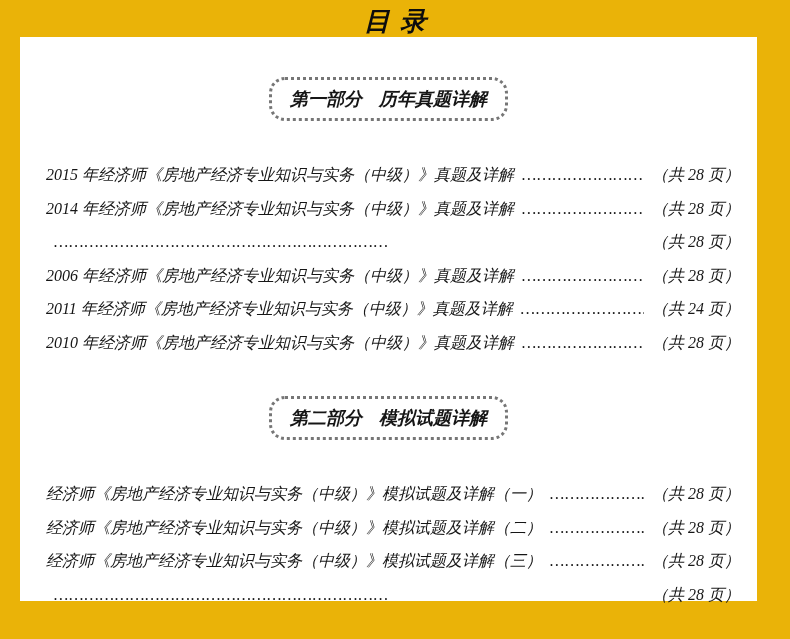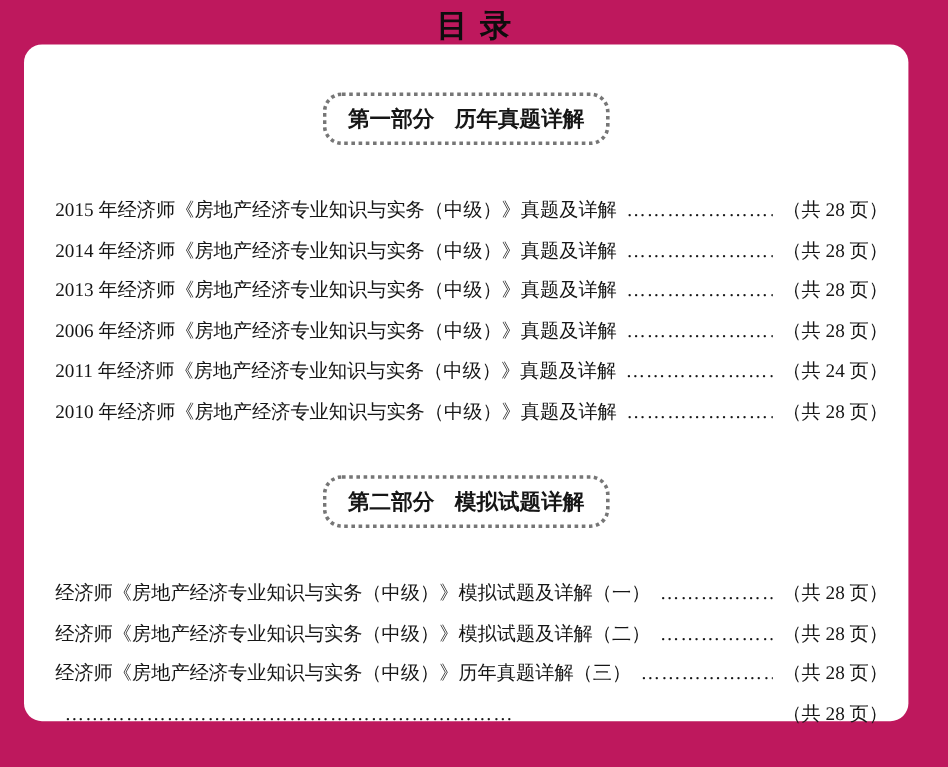--- a/index.html
+++ b/index.html
@@ -25,21 +25,20 @@
     padding-left: 10px; 
     line-height: 37px;
     transform: translateY(3px);
   }
   .paper {
     position: absolute;
     left: 20px; top: 37px;
     width: 737px; height: 564px;
     background: #ffffff;
     box-sizing: border-box;
-    border-radius: 15px;
   }
   .header-box {
     width: max-content;
     margin: 0 auto;
     padding: 7px 18px;
     border: 3px dotted #767676;
     border-radius: 16px;
     font-size: 18px;
     font-weight: bold;
     color: #161616;
@@ -66,21 +65,21 @@
     overflow: hidden;
     margin: 0 8px;
     letter-spacing: 1px;
     color: #161616;
   }
   .entry-pages { flex: 0 0 auto; }
 </style>
 </head>
 <body>
 
-<div class="cover" style="background: #be185d;">
+<div class="cover" style="background: #eab308; font-style: italic;">
 
   <div class="top-band">
     <div class="page-title">目录</div>
   </div>
 
   <div class="paper" style="background: rgb(255, 255, 255);">
 
     <div class="header-box header-box-1">
       <span class="part-label">第一部分</span><span class="part-title">历年真题详解</span>
     </div>
@@ -92,21 +91,20 @@
     <span class="entry-pages">（共 28 页）</span>
   </div>
 
   <div class="entry-row">
     <span class="entry-label">2014 年经济师《房地产经济专业知识与实务（中级）》真题及详解</span>
     <span class="entry-leader">…………………………………………………………</span>
     <span class="entry-pages">（共 28 页）</span>
   </div>
 
   <div class="entry-row">
-    <span class="entry-label">2013 年经济师《房地产经济专业知识与实务（中级）》真题及详解</span>
     <span class="entry-leader">…………………………………………………………</span>
     <span class="entry-pages">（共 28 页）</span>
   </div>
 
   <div class="entry-row">
     <span class="entry-label">2006 年经济师《房地产经济专业知识与实务（中级）》真题及详解</span>
     <span class="entry-leader">…………………………………………………………</span>
     <span class="entry-pages">（共 28 页）</span>
   </div>
 
@@ -134,21 +132,21 @@
     <span class="entry-pages">（共 28 页）</span>
   </div>
 
   <div class="entry-row">
     <span class="entry-label">经济师《房地产经济专业知识与实务（中级）》模拟试题及详解（二）</span>
     <span class="entry-leader">…………………………………………………………</span>
     <span class="entry-pages">（共 28 页）</span>
   </div>
 
   <div class="entry-row">
-    <span class="entry-label">经济师《房地产经济专业知识与实务（中级）》历年真题详解（三）</span>
+    <span class="entry-label">经济师《房地产经济专业知识与实务（中级）》模拟试题及详解（三）</span>
     <span class="entry-leader">…………………………………………………………</span>
     <span class="entry-pages">（共 28 页）</span>
   </div>
 
   <div class="entry-row">
     <span class="entry-leader">…………………………………………………………</span>
     <span class="entry-pages">（共 28 页）</span>
   </div>
 </div>
 

